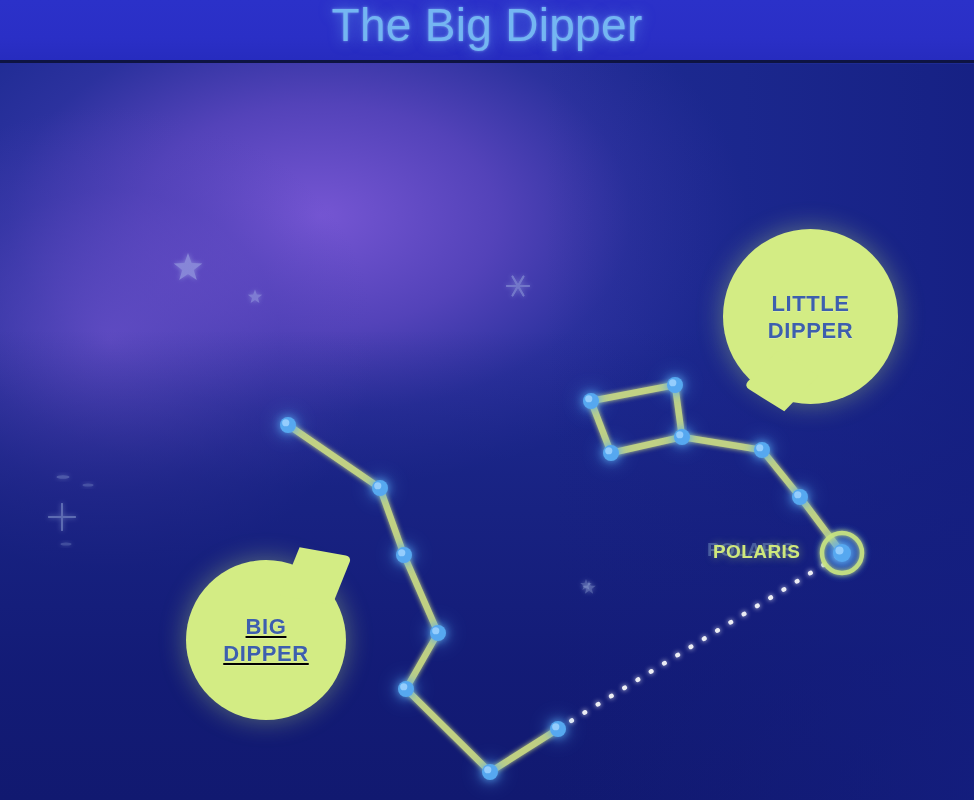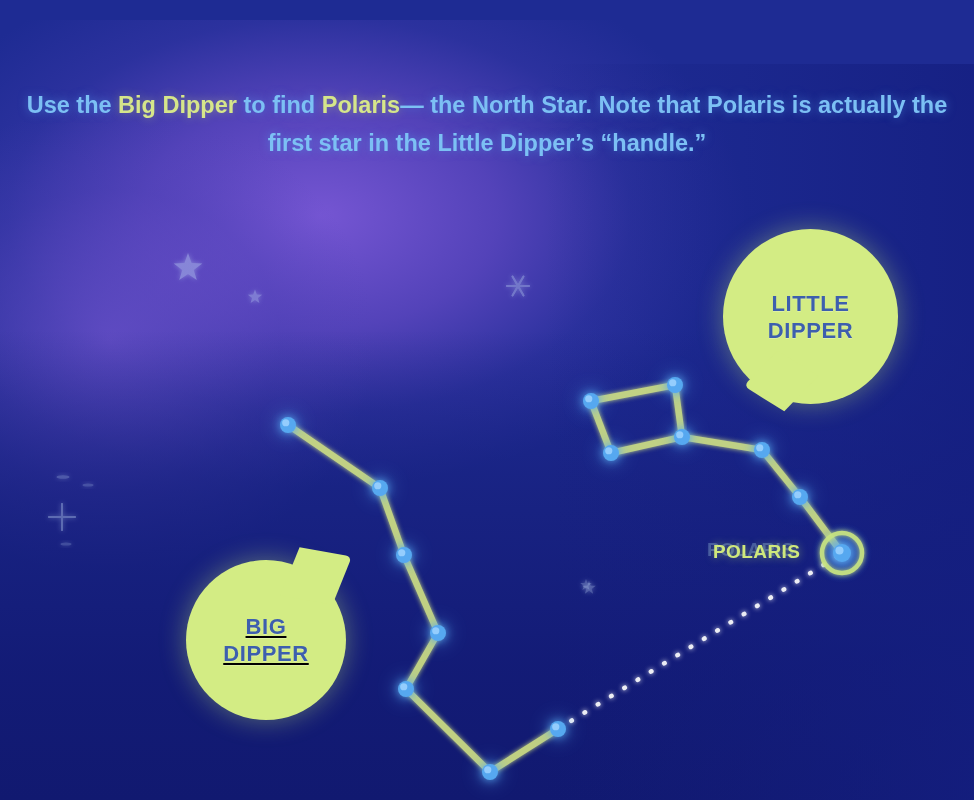--- a/index.html
+++ b/index.html
@@ -323,22 +323,24 @@
         <circle cx="759.76" cy="447.76" r="3.6" fill="#9fd4ff" opacity="0.85"></circle>
         <circle cx="800" cy="497" r="13" fill="#56a8f0" opacity="0.28" filter="url(#softGlow)"></circle>
         <circle cx="800" cy="497" r="8" fill="#56a8f0" filter="url(#starGlow)"></circle>
         <circle cx="797.76" cy="494.76" r="3.6" fill="#9fd4ff" opacity="0.85"></circle>
         <circle cx="842" cy="553" r="14" fill="#56a8f0" opacity="0.28" filter="url(#softGlow)"></circle>
         <circle cx="842" cy="553" r="9" fill="#56a8f0" filter="url(#starGlow)"></circle>
         <circle cx="839.48" cy="550.48" r="4.05" fill="#9fd4ff" opacity="0.85"></circle>
       </g>
   </svg>
 
-
-  <div class="subtitle" id="subtitle"><span>Use the </span><span class="hl">Big Dipper</span><span> to find </span><span class="hl">Polaris</span><span>— the North Star. Note that Polaris is actually the first star in the Little Dipper’s “handle.”</span></div>
+  <div class="header-band">
+    <div class="page-title">The Big Dipper</div>
+  </div>
+
 
   <div class="callout" id="callout-little">
     <div class="tail"></div>
     <div class="callout-text">
       <span>LITTLE</span><br>
       <span>DIPPER</span>
     </div>
   </div>
 
   <div class="callout" id="callout-big">

